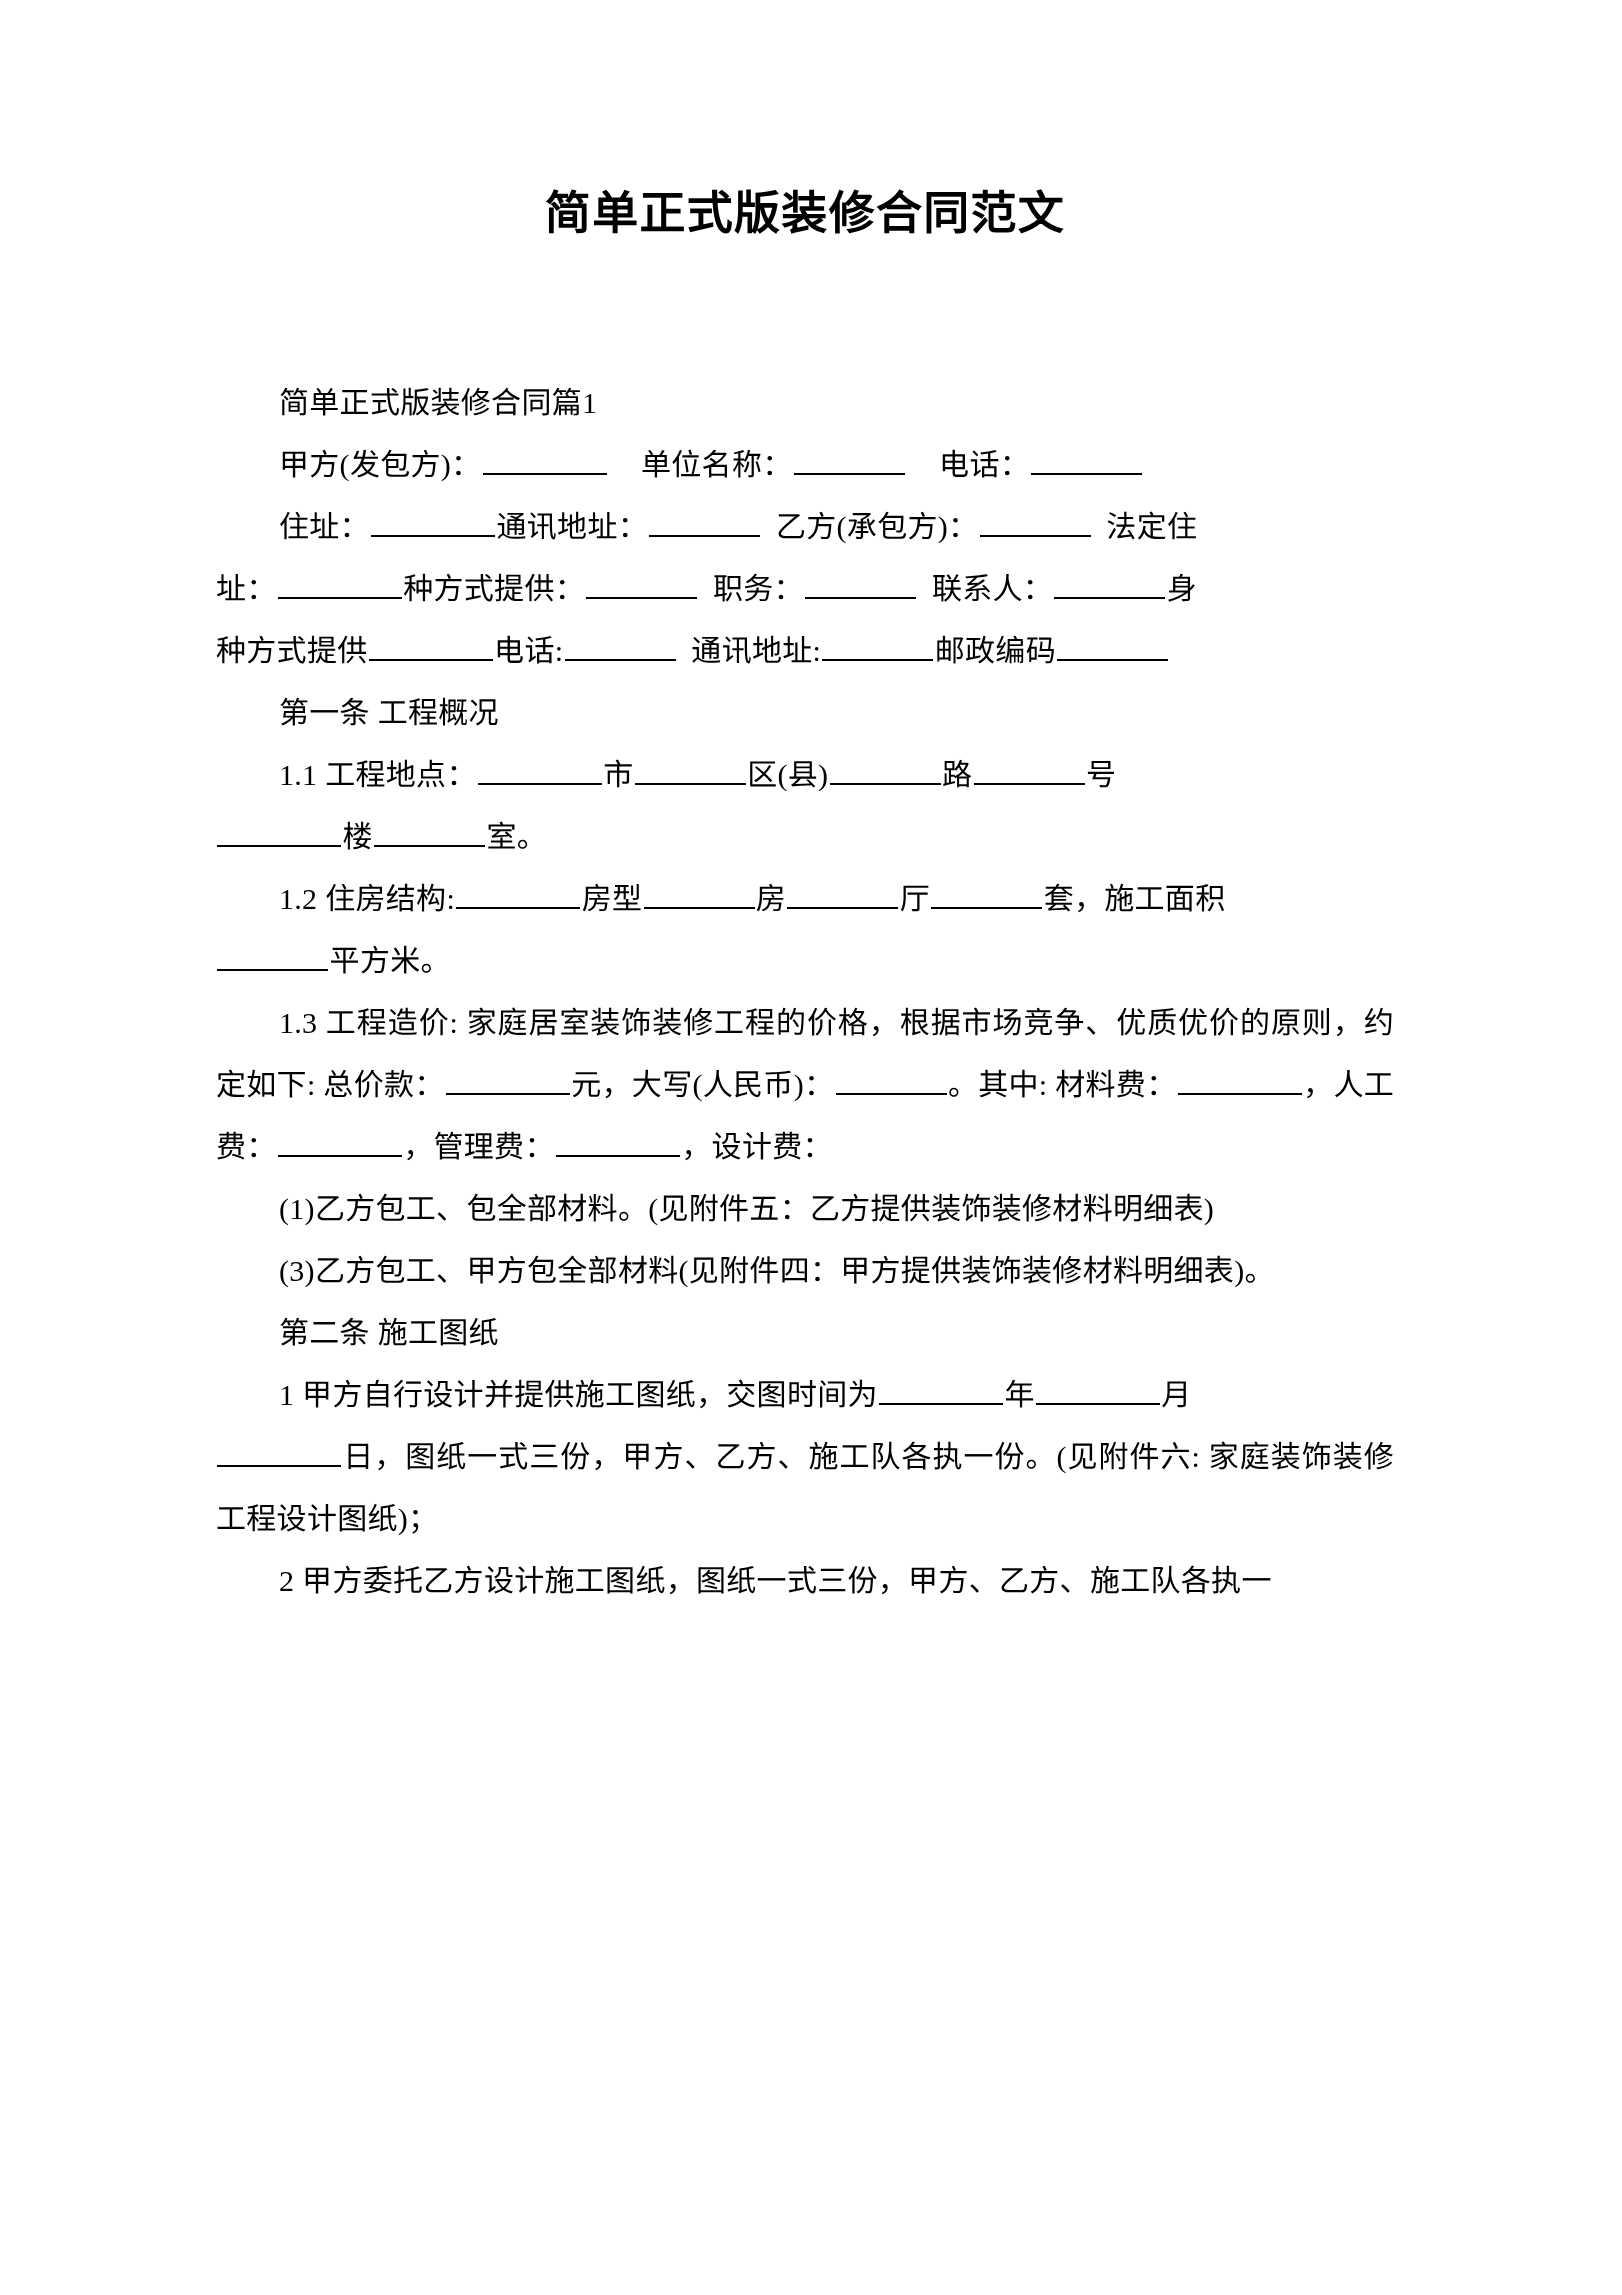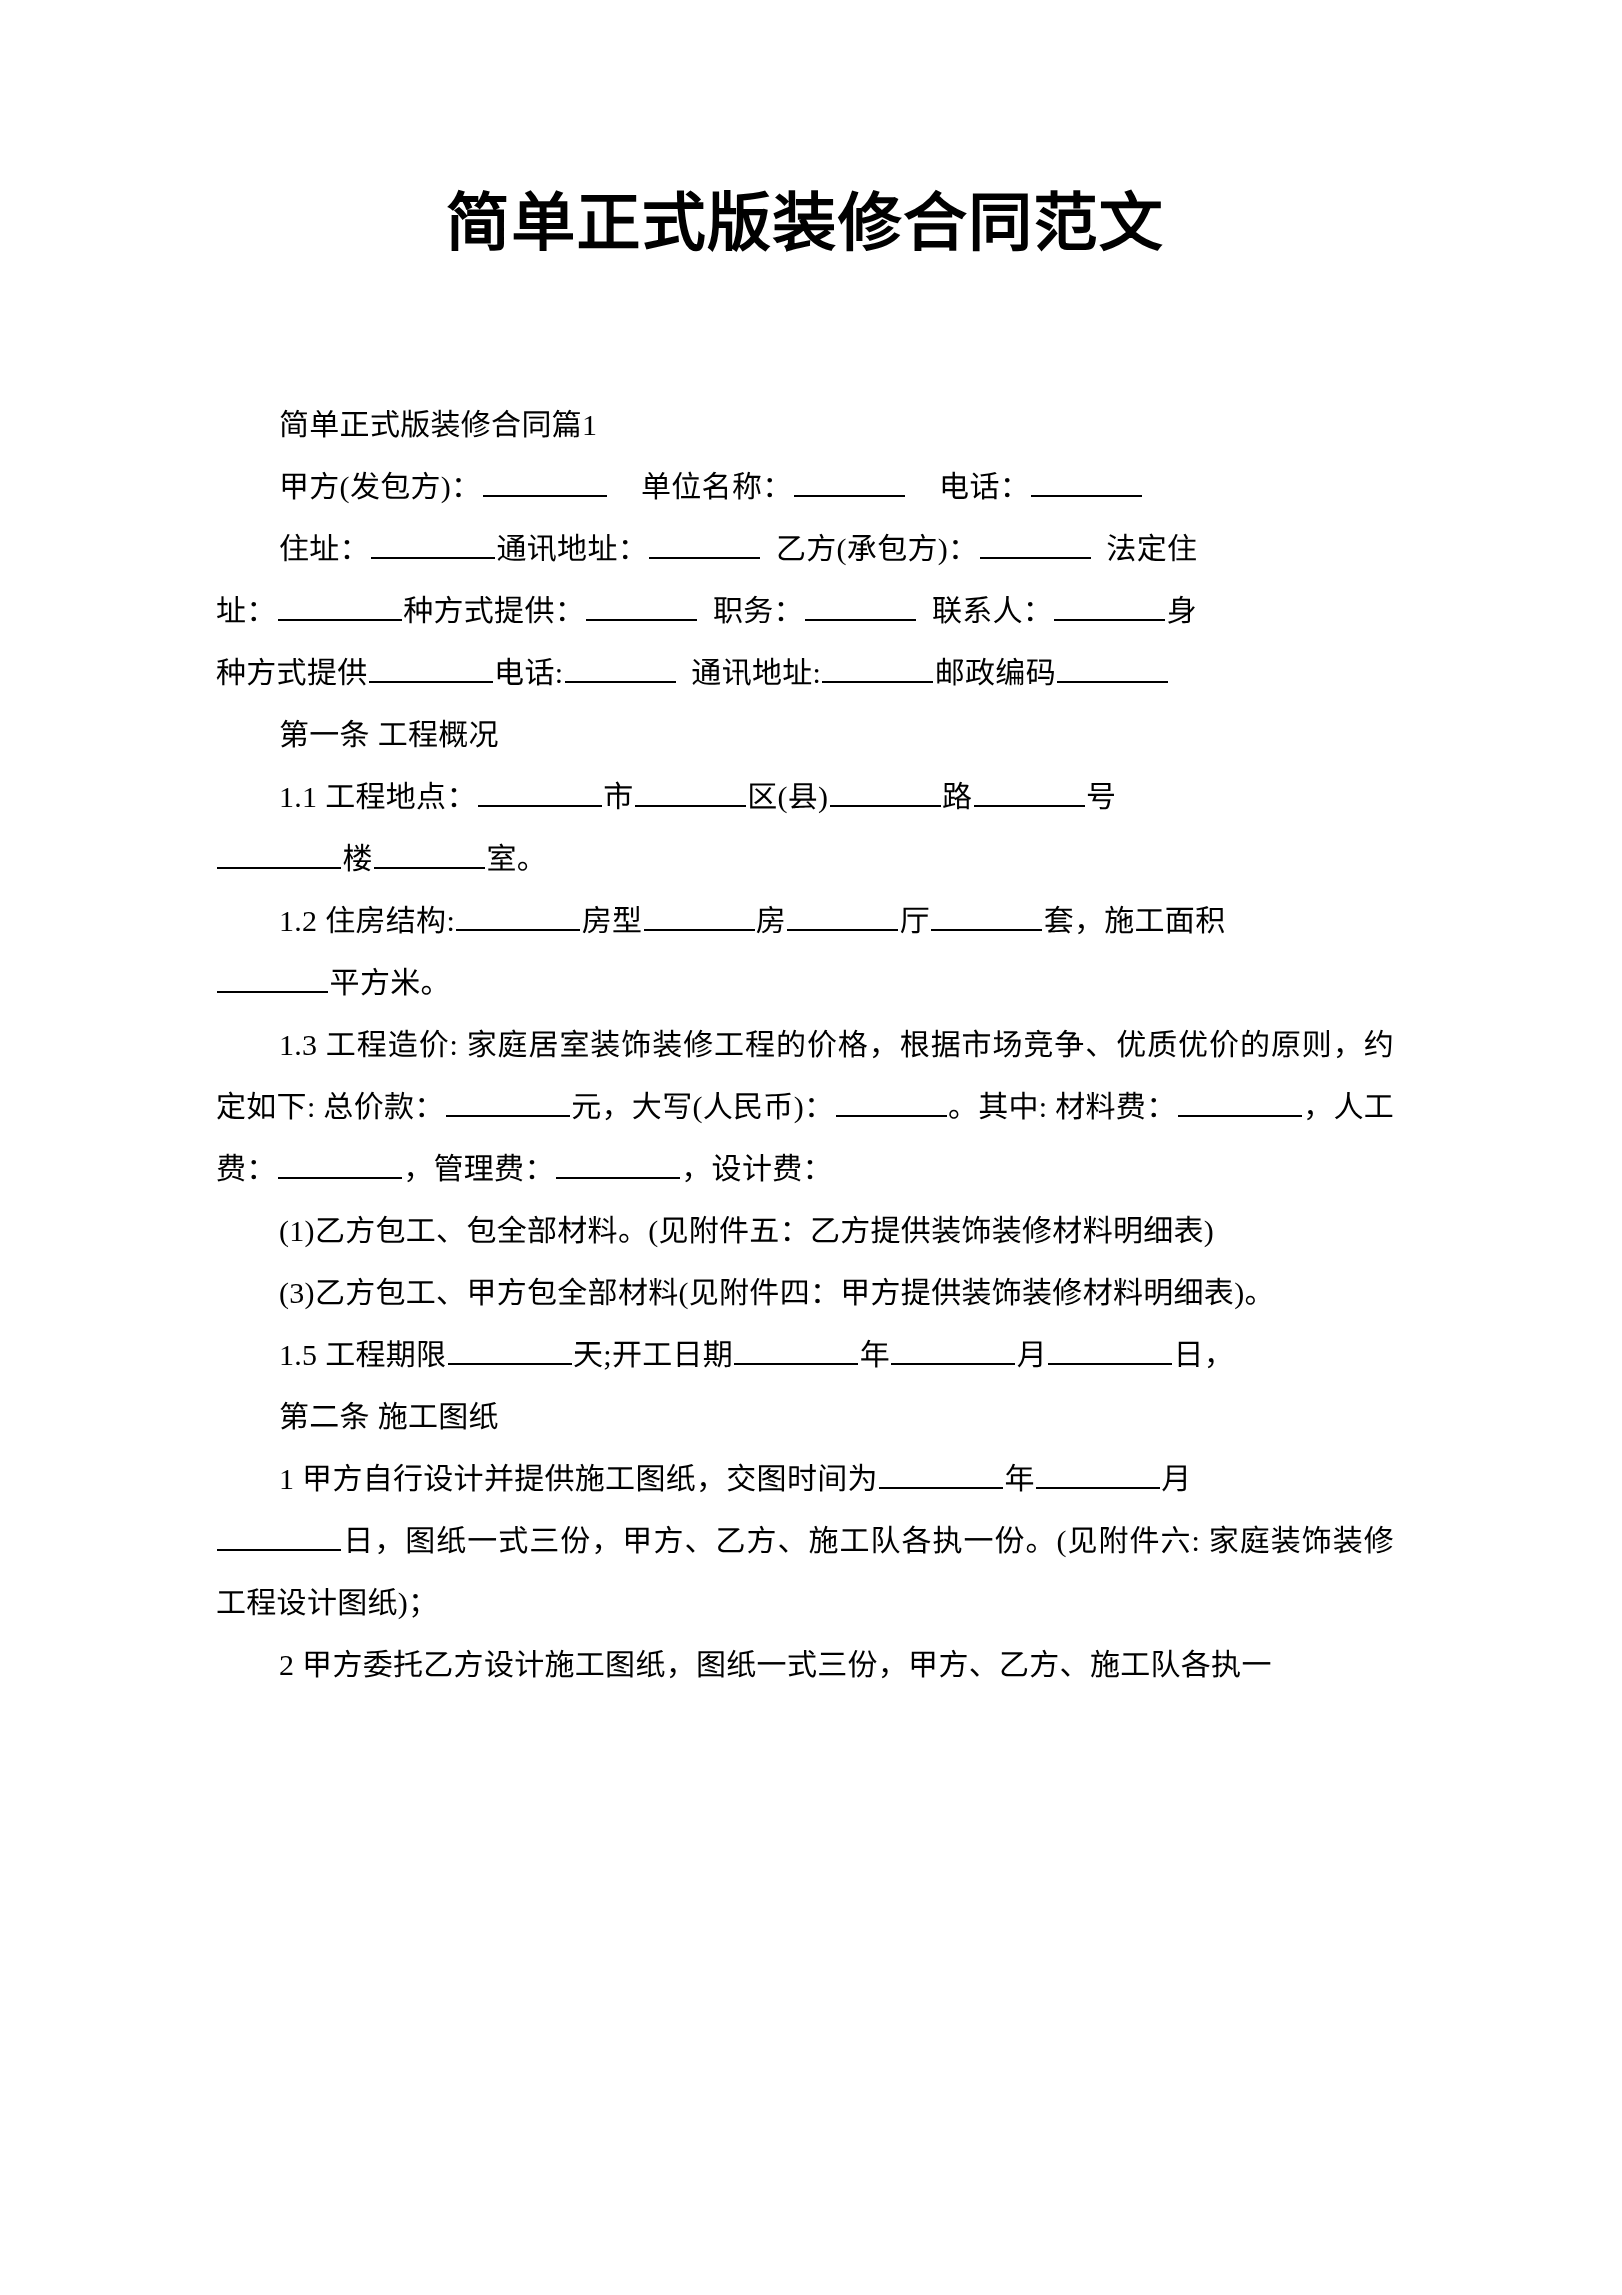--- a/index.html
+++ b/index.html
@@ -20,21 +20,21 @@
     box-sizing: border-box;
     overflow: hidden;
   }
   .content {
     position: absolute;
     left: 216px;
     top: 0;
     width: 1178px;
   }
   .doc-title {
-    font-size: 64px;
+    font-size: 46px;
     font-weight: 700;
     line-height: 1.2;
     text-align: center;
     letter-spacing: 1.3px;
     margin: 0;
     padding-top: 186px;
     white-space: nowrap;
   }
   .body-block {
     margin-top: 131px;
@@ -94,21 +94,20 @@
 
       <p class="para"><span class="blank b-md"></span><span>平方米。</span></p>
 
       <p class="para indent"><span>1.3  工程造价: 家庭居室装饰装修工程的价格，根据市场竞争、优质优价的原则，约定如下: 总价款：</span><span class="blank b-lg"></span><span>元，大写(人民币)：</span><span class="blank b-md"></span><span>。其中: 材料费：</span><span class="blank b-lg"></span><span>，人工费：</span><span class="blank b-lg"></span><span>，管理费：</span><span class="blank b-lg"></span><span>，设计费：</span></p>
 
       <p class="para indent">(1)乙方包工、包全部材料。(见附件五：乙方提供装饰装修材料明细表)</p>
 
 
       <p class="para indent">(3)乙方包工、甲方包全部材料(见附件四：甲方提供装饰装修材料明细表)。</p>
 
-      <p class="para indent"><span>1.5  工程期限</span><span class="blank b-lg"></span><span>天;开工日期</span><span class="blank b-lg"></span><span>年</span><span class="blank b-lg"></span><span>月</span><span class="blank b-lg"></span><span>日，</span></p>
 
 
       <p class="para indent">第二条  施工图纸</p>
 
 
       <p class="para indent"><span>1  甲方自行设计并提供施工图纸，交图时间为</span><span class="blank b-lg"></span><span>年</span><span class="blank b-lg"></span><span>月</span></p>
 
       <p class="para"><span class="blank b-lg"></span><span>日，图纸一式三份，甲方、乙方、施工队各执一份。(见附件六: 家庭装饰装修工程设计图纸)；</span></p>
 
       <p class="para indent">2  甲方委托乙方设计施工图纸，图纸一式三份，甲方、乙方、施工队各执一</p>

